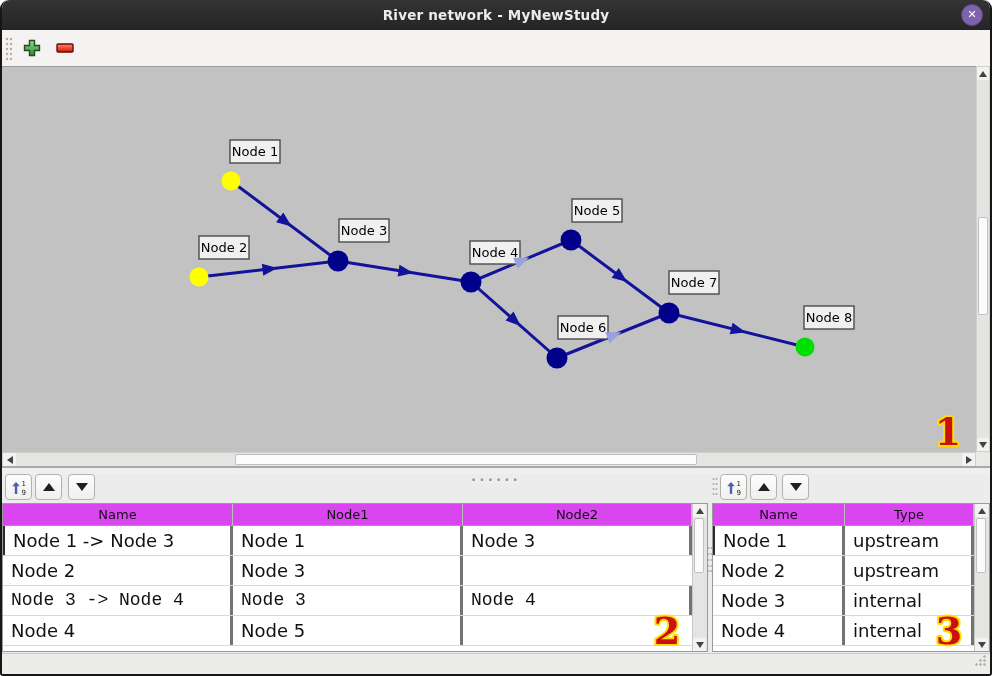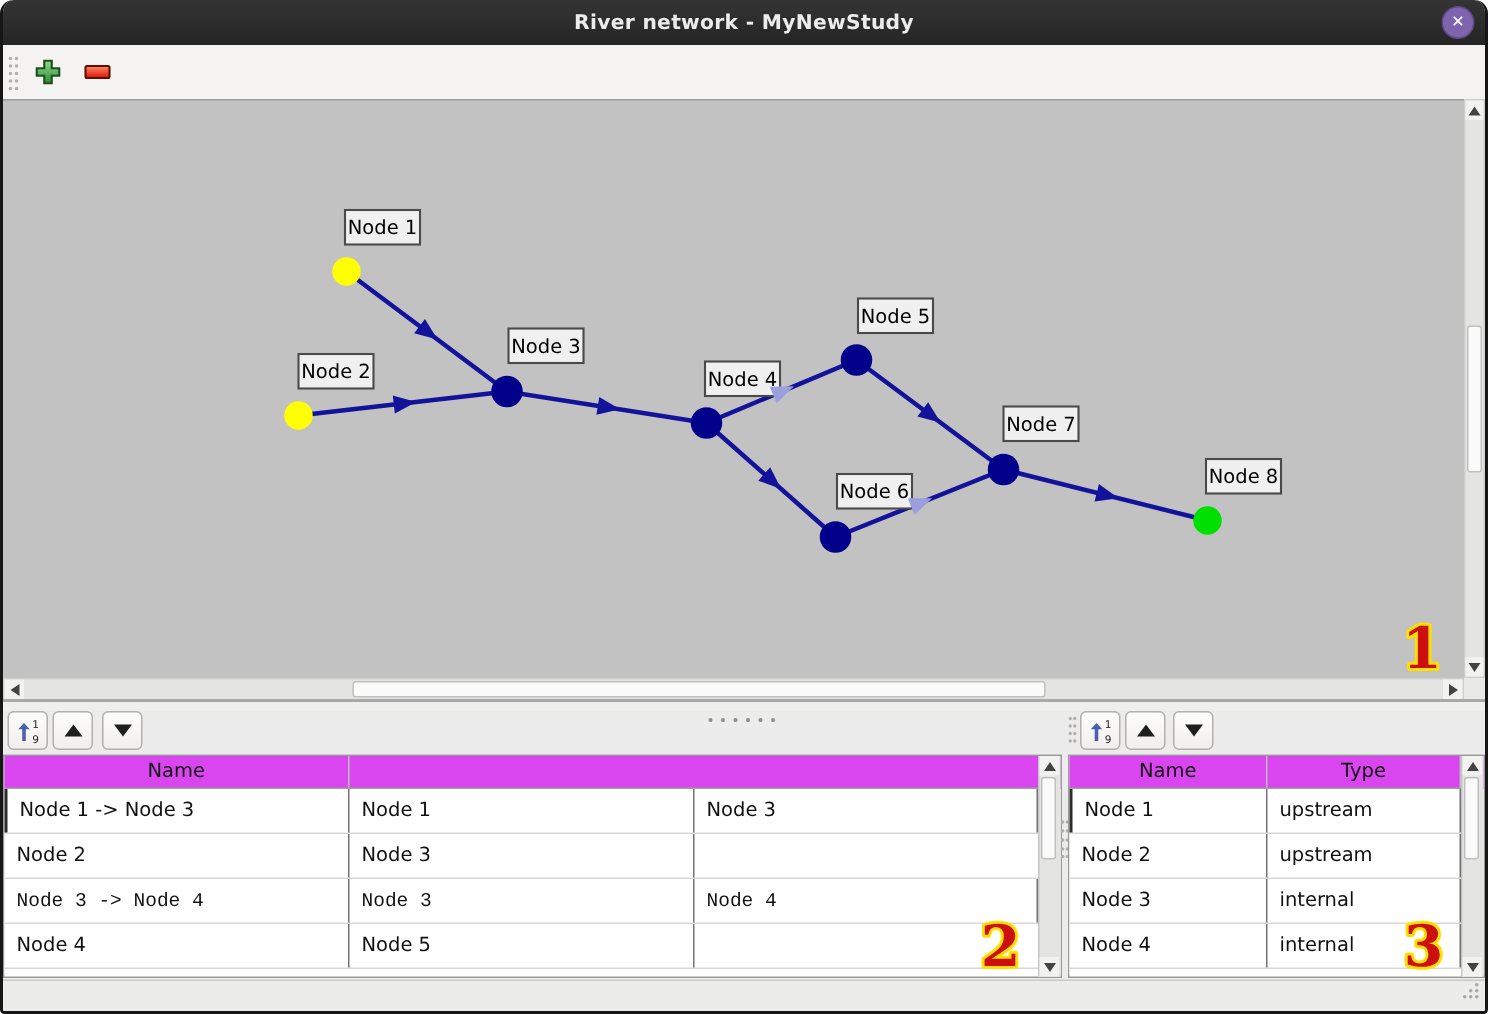--- a/index.html
+++ b/index.html
@@ -53,21 +53,21 @@
     display:flex;align-items:center;justify-content:center;cursor:pointer;}
   .tri-up-big{border-left:6px solid transparent;border-right:6px solid transparent;border-bottom:8px solid #1f1f1f;}
   .tri-down-big{border-left:6px solid transparent;border-right:6px solid transparent;border-top:8px solid #1f1f1f;}
   
   .tbl{position:absolute;top:503px;height:149px;background:#ffffff;
     border:1px solid #9a9a9a;box-sizing:border-box;}
   .thead{display:grid;height:22px;background:#d946ef;border-bottom:1px solid #9f9f9f;box-sizing:border-box;}
   .th{font-size:13px;color:#111;text-align:center;line-height:21px;border-right:1px solid #bdbdbd;
     overflow:hidden;white-space:nowrap;}
   .trow{display:grid;height:30px;border-bottom:1px solid #d8d8d8;box-sizing:border-box;background:#fff;}
-  .td{font-size:13px;color:#111;line-height:29px;padding-left:8px;border-right:1px solid #737373;
+  .td{font-size:18px;color:#111;line-height:29px;padding-left:8px;border-right:3px solid #737373;
     overflow:hidden;white-space:nowrap;box-sizing:border-box;}
   .trow.current .td:first-child{border-left:2px solid #2c2c2c;}
   .partial-row{height:4px;background:#fff;}
   .tbl .vsb{top:0;bottom:0;right:0;width:15px;border:none;border-left:1px solid #c6c6c6;}
   .tbl .sb-btn{width:13px;}
   
   .statusbar{position:absolute;left:0;top:653px;width:988px;height:21px;background:#ececea;
     border-top:1px solid #c9c9c7;box-sizing:border-box;}
   .grip{position:absolute;right:3px;bottom:3px;}
   .vhandle{position:absolute;}
@@ -242,20 +242,22 @@
         <span class="tri tri-up-big"></span>
       </div>
     <div class="ptb-btn" style="left:72px;">
         <span class="tri tri-down-big"></span>
       </div>
   </div>
 
   <div class="tbl" style="left:0;width:706px;">
     <div class="thead" style="grid-template-columns:230px 230px 229px;">
       <div class="th">Name</div>
+      <div class="th">Node1</div>
+      <div class="th">Node2</div>
     </div>
     <div id="links-rows">
         <div class="trow current" style="grid-template-columns: 230px 230px 229px;">
           <div class="td">Node 1 -&gt; Node 3</div>
           <div class="td">Node 1</div>
           <div class="td">Node 3</div>
         </div>
         <div class="trow" style="grid-template-columns: 230px 230px 229px;">
           <div class="td">Node 2</div>
           <div class="td">Node 3</div>

